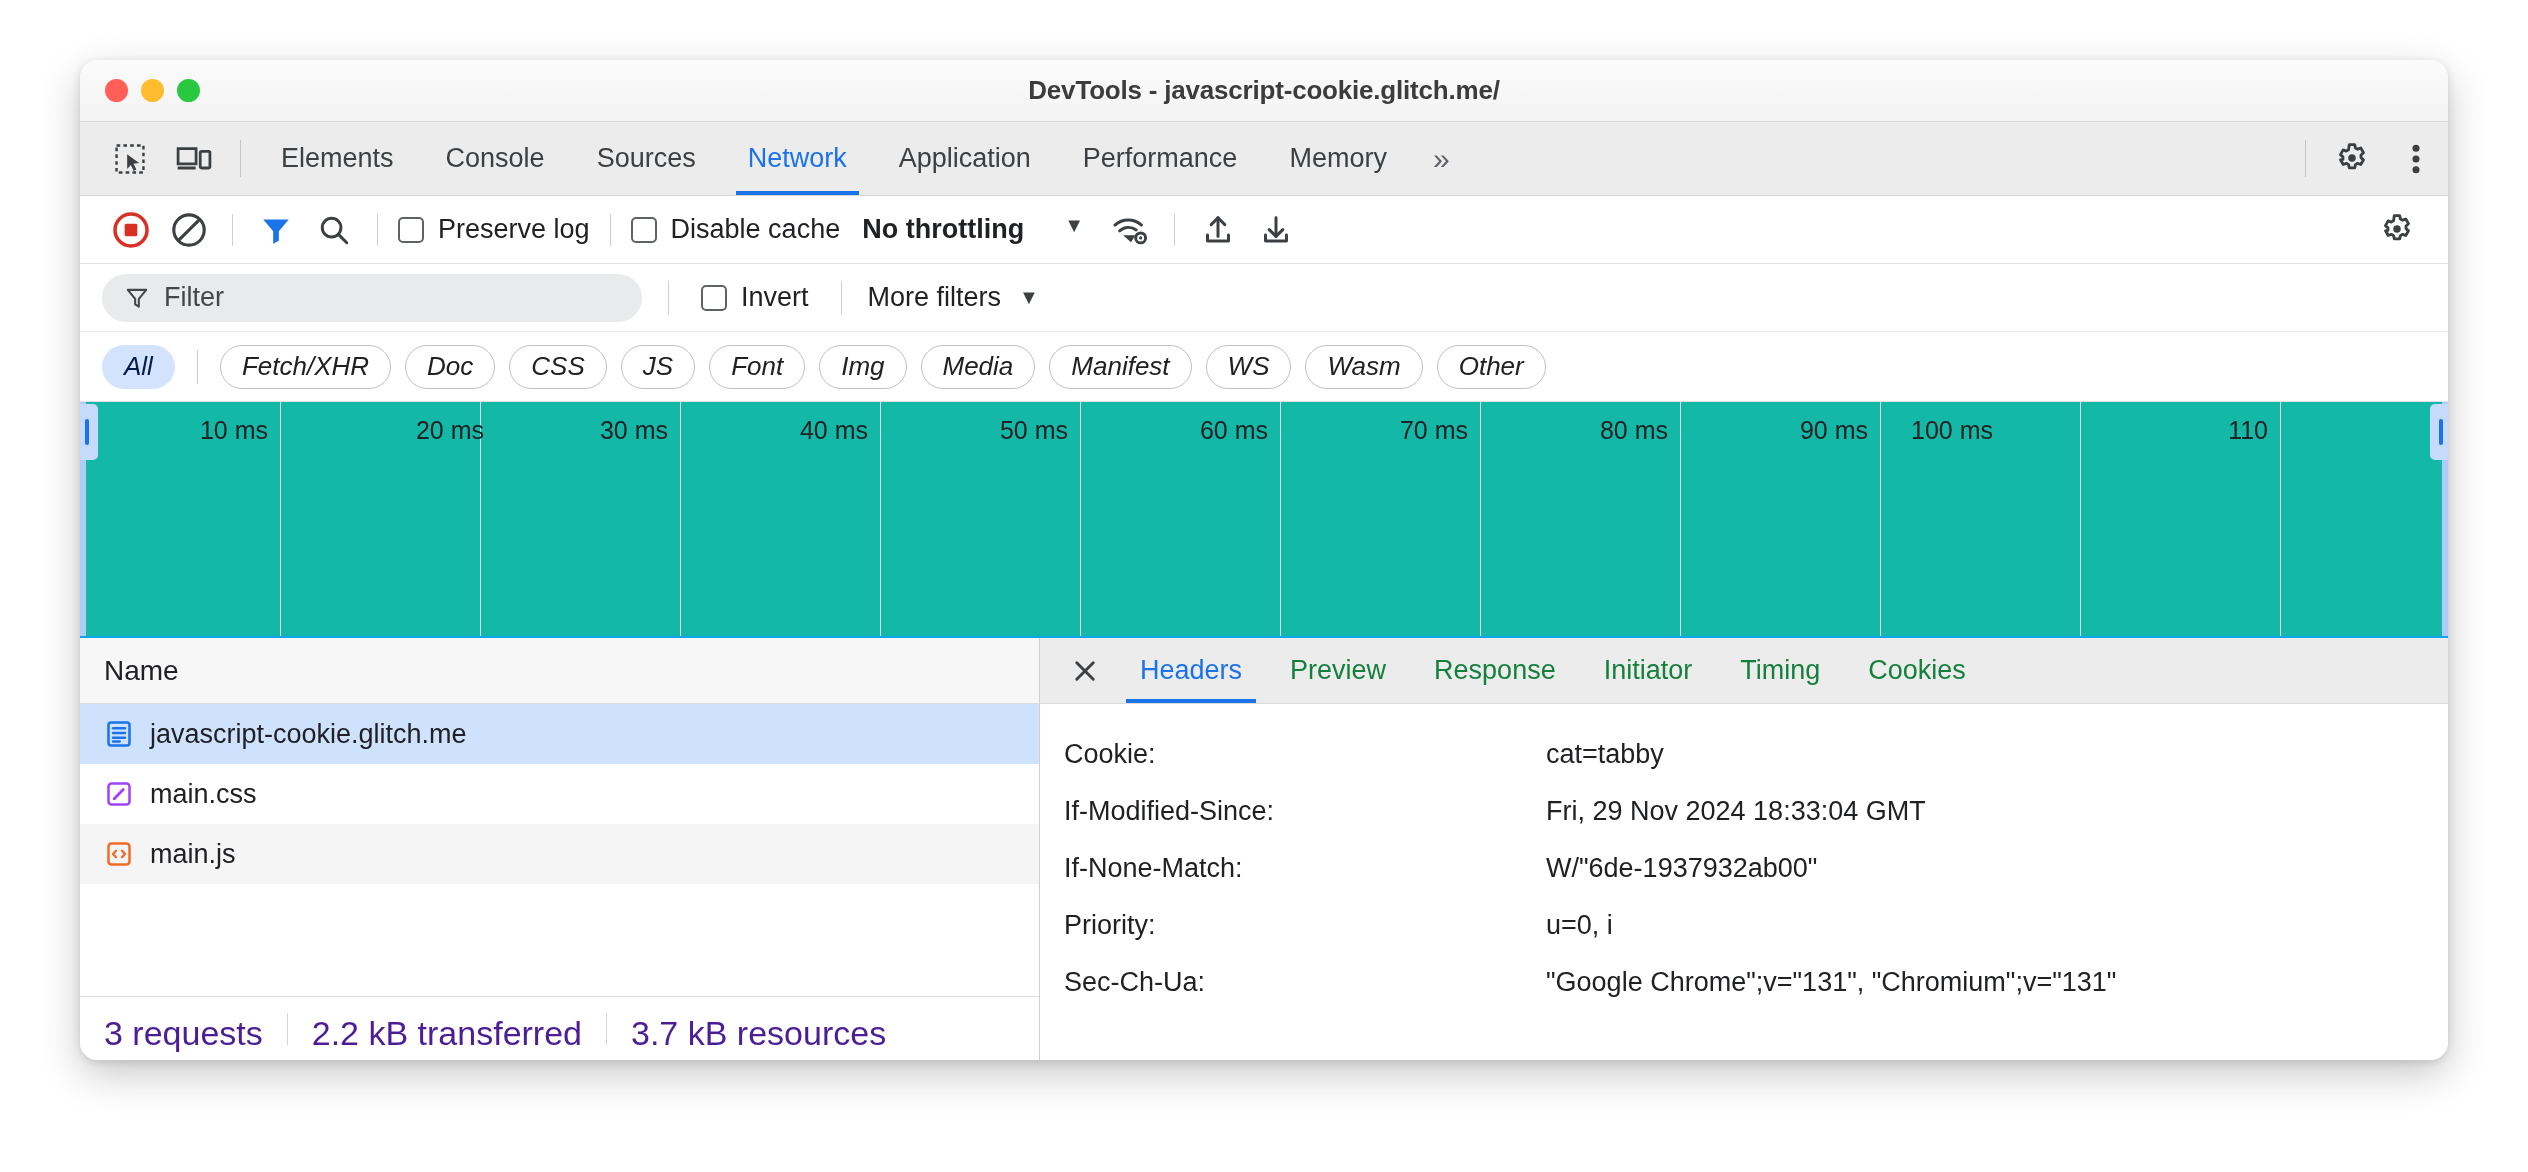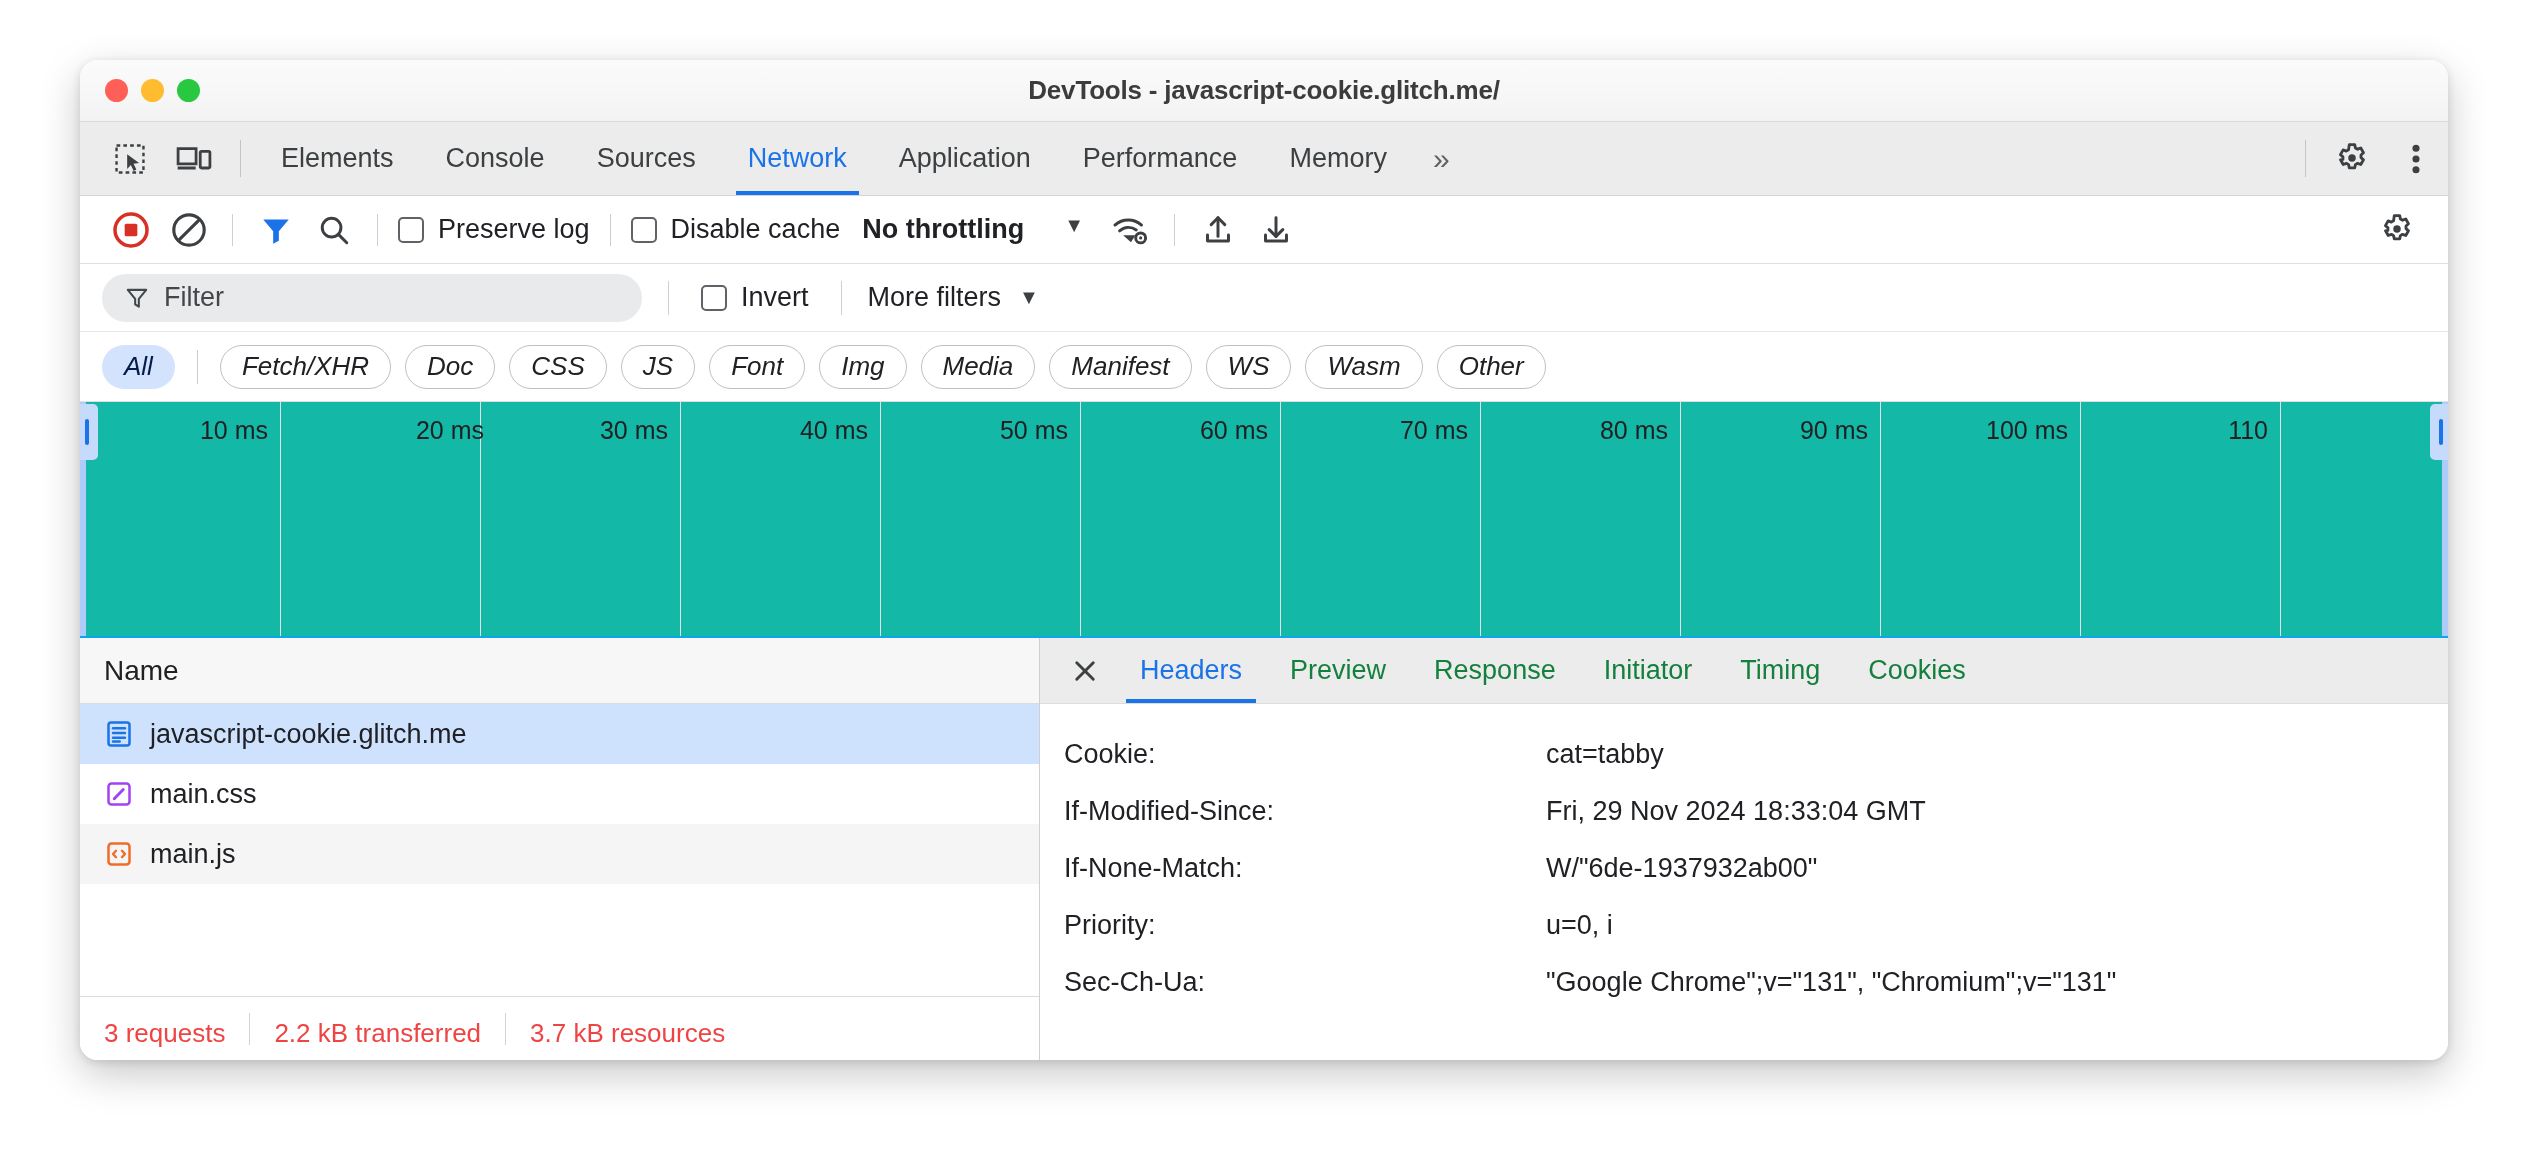--- a/index.html
+++ b/index.html
@@ -176,21 +176,21 @@
     height: 60px; display: flex; align-items: center; gap: 16px;
     padding-left: 24px; cursor: pointer; font-size: 27px; color: #202124;
   }
   .row.selected { background: #cfe2fd; }
   .row.alt { background: #f5f5f5; }
   .statusbar {
     height: 64px; flex: 0 0 64px; border-top: 1px solid #dcdcdc;
     background: #ffffff; display: flex; align-items: center;
     padding-left: 24px; gap: 0;
   }
-  .sb-item { font-size: 26px; color: #ef4444; padding: 0 24px; white-space: nowrap; margin-top: 9px; }
+  .sb-item { font-size: 34px; color: #4c1d95; padding: 0 24px; white-space: nowrap; margin-top: 9px; }
   .sb-item:first-child { padding-left: 0; }
   .sb-sep { width: 1px; height: 32px; background: #d4d4d4; }
 
   
   .detail { flex: 1 1 auto; display: flex; flex-direction: column; min-width: 0; background: #ffffff; }
   .detail-tabs {
     height: 66px; flex: 0 0 66px; background: #ececec;
     border-bottom: 1px solid #dcdcdc;
     display: flex; align-items: stretch; padding-left: 14px;
   }
@@ -425,21 +425,21 @@
 
     <div class="tl-label" style="left:200px">10 ms</div>
     <div class="tl-label" style="left:416px">20 ms</div>
     <div class="tl-label" style="left:600px">30 ms</div>
     <div class="tl-label" style="left:800px">40 ms</div>
     <div class="tl-label" style="left:1000px">50 ms</div>
     <div class="tl-label" style="left:1200px">60 ms</div>
     <div class="tl-label" style="left:1400px">70 ms</div>
     <div class="tl-label" style="left:1600px">80 ms</div>
     <div class="tl-label" style="left:1800px">90 ms</div>
-    <div class="tl-label" style="left:2000px">100 ms</div>
+    <div class="tl-label" style="left:1925px">100 ms</div>
     <div class="tl-label" style="left:2200px">110</div>
 
     <div class="tl-edge" style="left:0"></div>
     <div class="tl-handle" style="left:-4px">
         <i></i>
       </div>
     <div class="tl-edge" style="right:0"></div>
     <div class="tl-handle" style="right:-4px">
         <i></i>
       </div>

